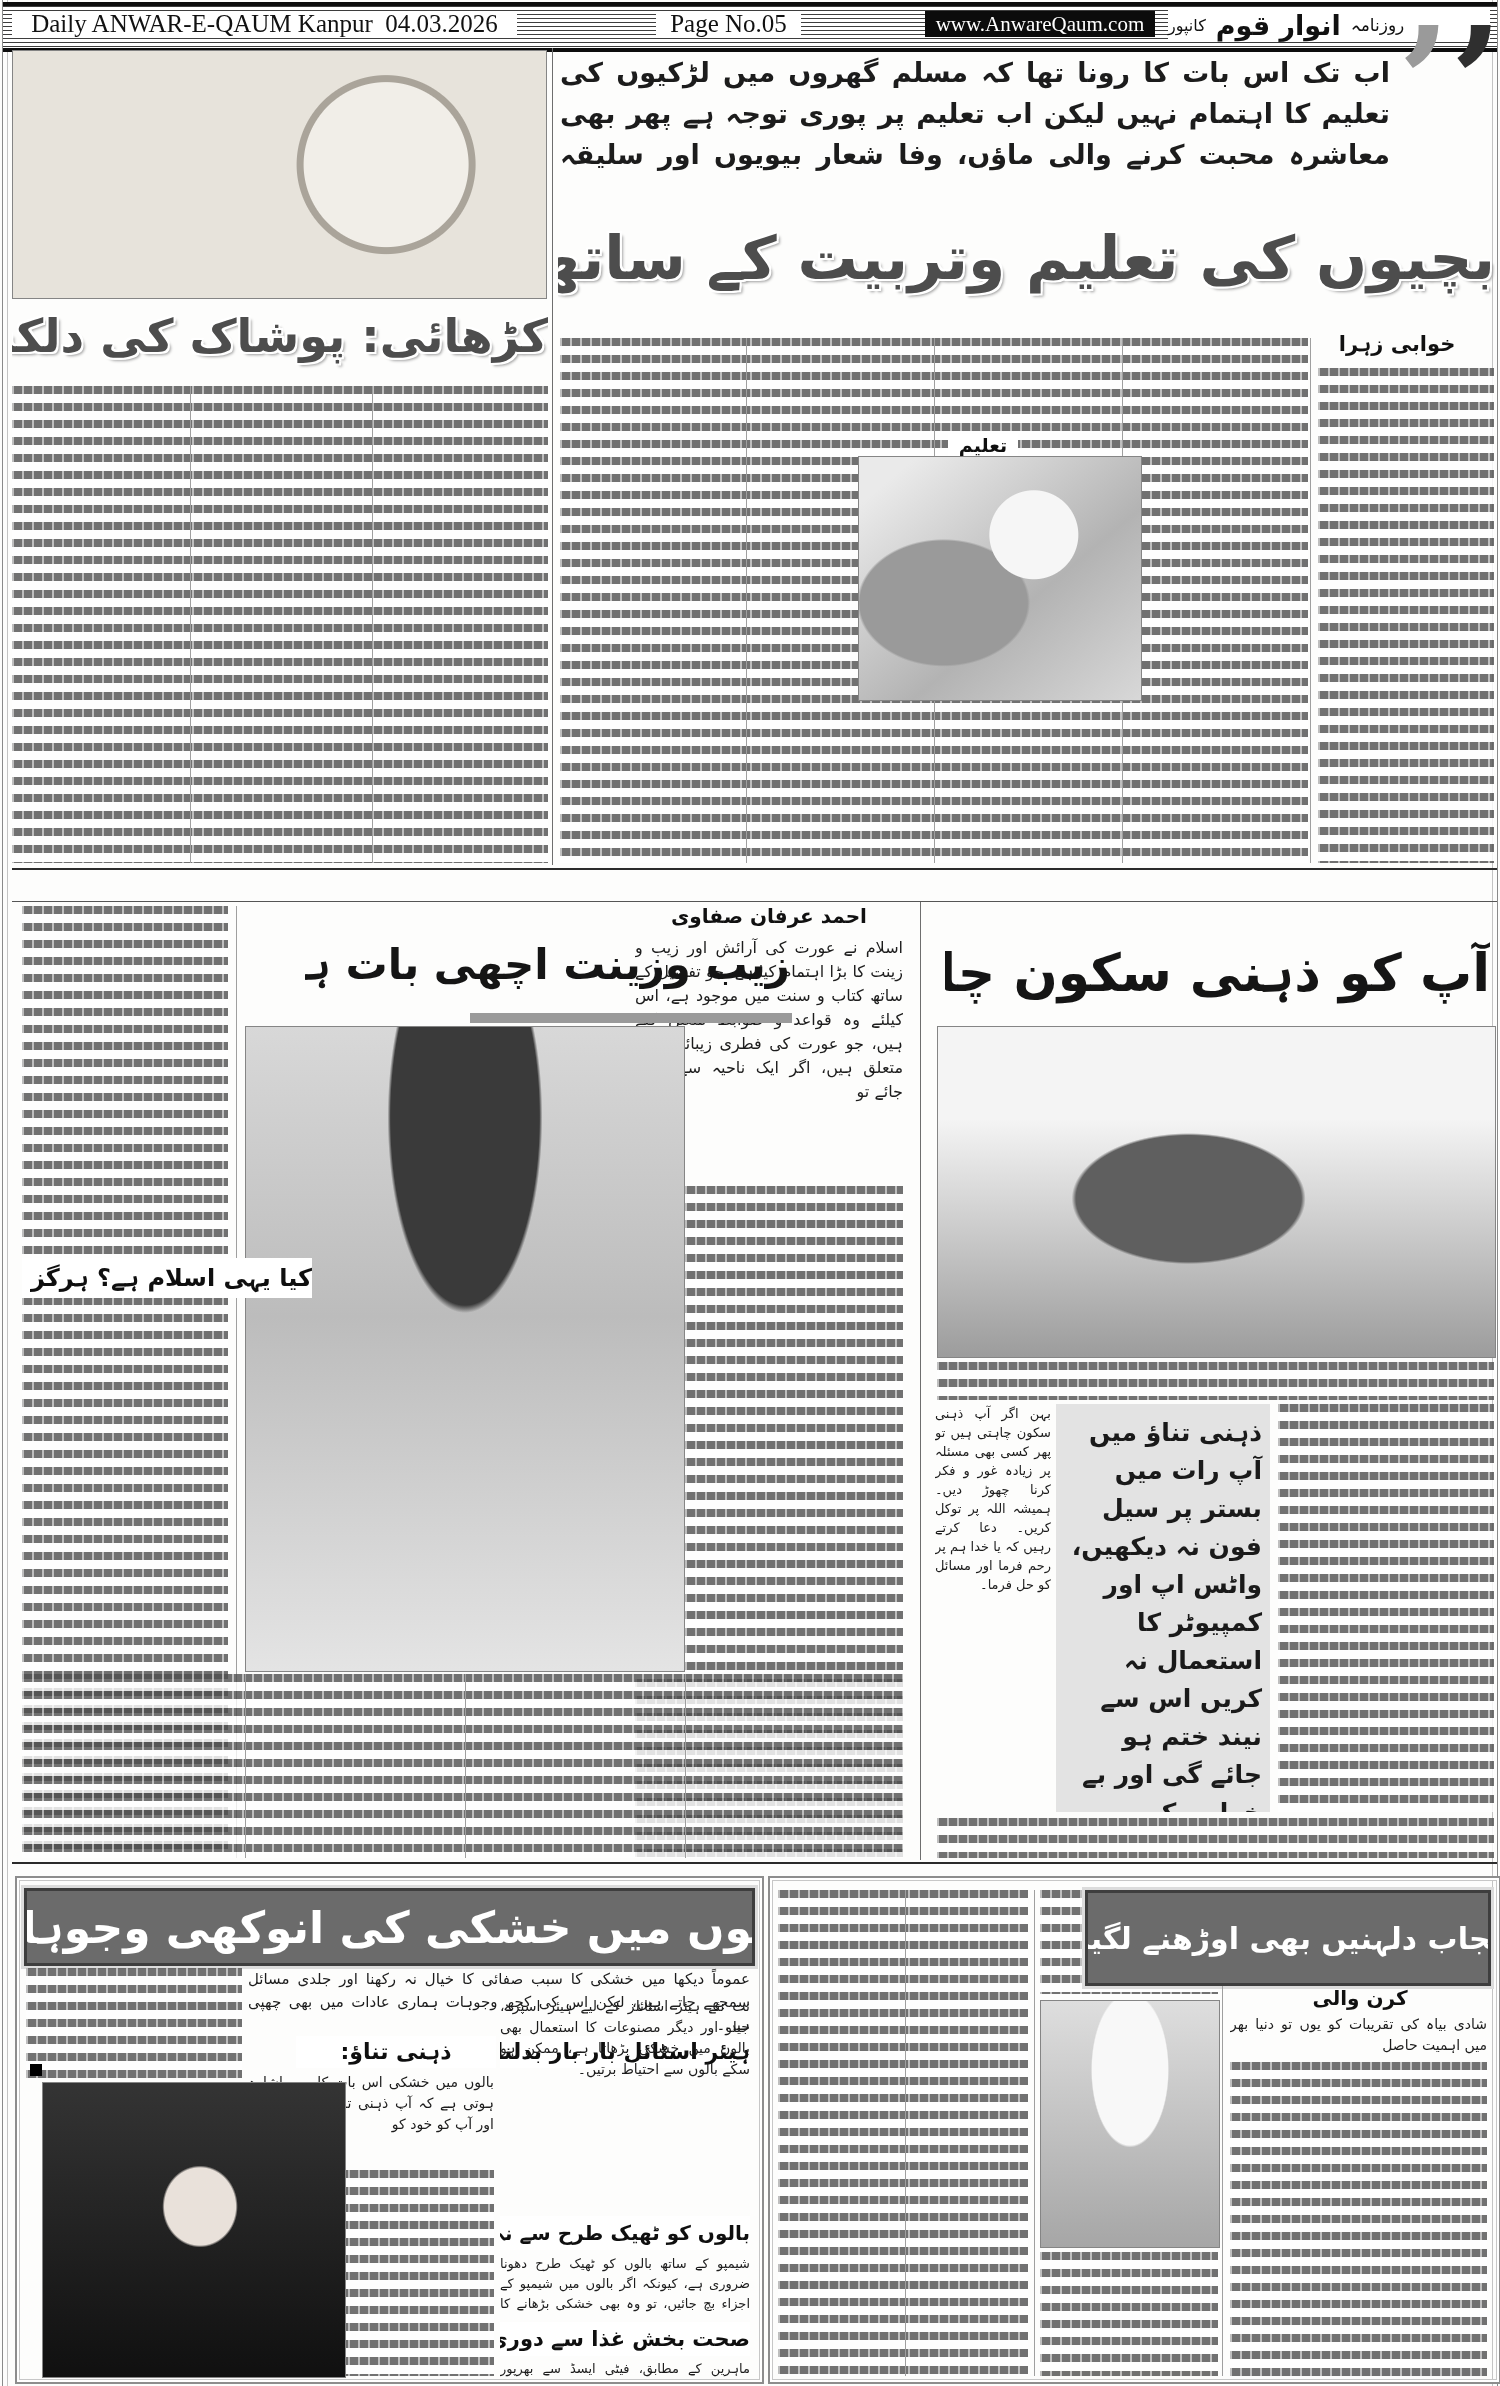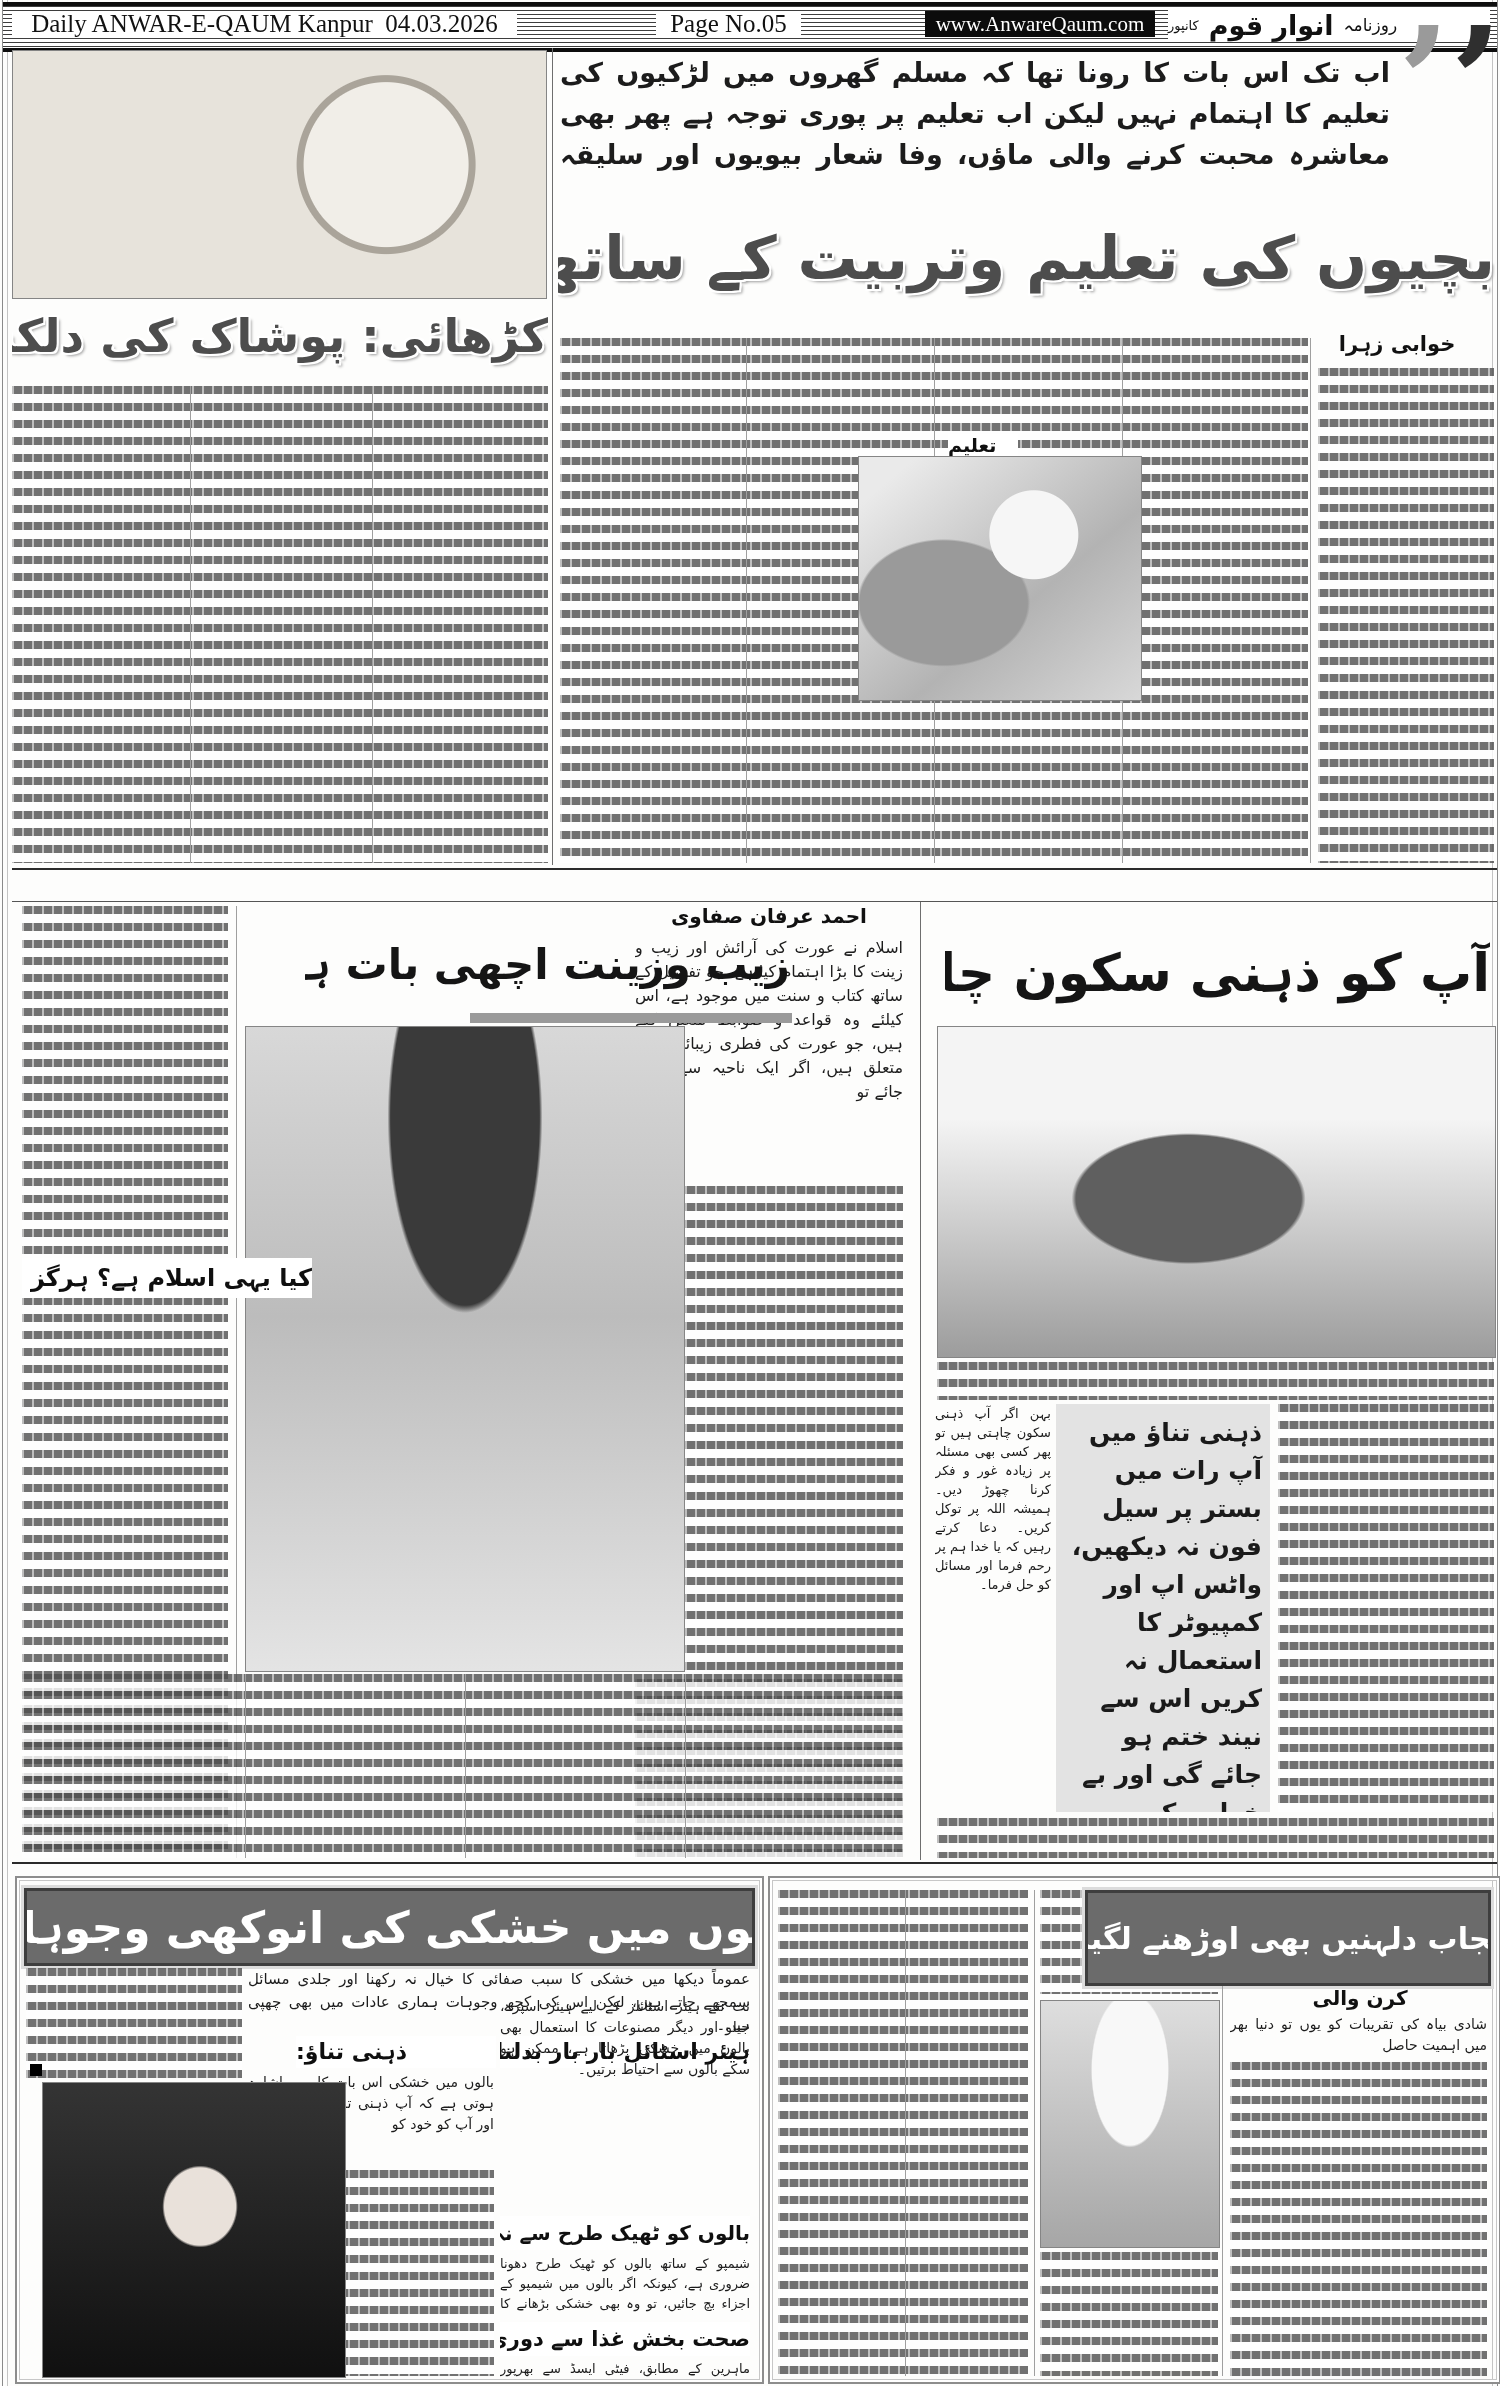--- a/index.html
+++ b/index.html
@@ -21,21 +21,21 @@
            font-family:"Liberation Serif",serif;color:#111;}
   .hdr-black{background:#0c0c0c;color:#fff;display:flex;align-items:center;justify-content:center;
              font-family:"Liberation Serif",serif;}
   .masthead{background:#fff;display:flex;align-items:center;justify-content:flex-end;gap:10px;color:#111;}
   
   .hl-outline{color:#4d4d4d;font-weight:bold;text-align:center;white-space:nowrap;overflow:hidden;
      text-shadow:-2px -2px 0 #fff,2px -2px 0 #fff,-2px 2px 0 #fff,2px 2px 0 #fff,3px 3px 3px #9c9c9c;}
   .hl-black{color:#151515;font-weight:bold;text-align:center;white-space:nowrap;overflow:hidden;}
   .byline{font-weight:bold;color:#111;text-align:center;white-space:nowrap;overflow:hidden;}
   .bodytxt{color:#1c1c1c;text-align:justify;overflow:hidden;}
-  .subhead{font-weight:bold;color:#0f0f0f;text-align:left;white-space:nowrap;overflow:hidden;background:#fff;}
+  .subhead{font-weight:bold;color:#0f0f0f;text-align:center;white-space:nowrap;overflow:hidden;background:#fff;}
   .bar-head{display:flex;align-items:center;justify-content:center;background:#6b6b6b;
             border:3px solid #3e3e3e;box-shadow:0 0 0 3px #dcdcdc;color:#fff;font-weight:bold;
             white-space:nowrap;overflow:hidden;}
   .pullquote{background:#e3e3e3;color:#1a1a1a;font-weight:bold;text-align:right;overflow:hidden;padding:10px 8px;}
   .ph{border:1px solid #858585;}
   .ph-embroidery{background:radial-gradient(circle at 70% 46%, #f1eee8 0 82px, #aaa49a 83px 89px, #e7e3db 90px),
                  linear-gradient(120deg,#efece6,#c6c1b7);}
   .ph-baby{background:radial-gradient(circle at 62% 32%, #f6f6f6 0 44px, rgba(0,0,0,0) 45px),
            radial-gradient(ellipse at 30% 60%, #9a9a9a 0 30%, rgba(0,0,0,0) 31%),
            linear-gradient(140deg,#eaeaea 10%,#b3b3b3 60%,#d8d8d8);}
@@ -68,21 +68,21 @@
     </div>
     <div class="abs hdr-box" style="left:653px;top:5px;width:145px;height:26px;font-size:25px">
       <span>Page No.05</span>
     </div>
     <div class="abs hdr-black" style="left:922px;top:5px;width:230px;height:26px;font-size:21px">
       <span>www.AnwareQaum.com</span>
     </div>
     <div class="abs masthead rtl" style="left:1165px;top:3px;width:322px;height:32px">
       <span style="font-size:17px">روزنامہ</span>
       <span style="font-size:27px;font-weight:bold">انوار قوم</span>
-      <span style="font-size:13px">کانپور</span>
+      <span style="font-size:16px">کانپور</span>
     </div>
   </div>
 
   <div class="abs ph ph-embroidery" style="left:12px;top:50px;width:533px;height:247px"></div>
   <div class="abs hl-outline rtl" style="left:12px;top:296px;width:536px;height:80px;font-size:46px;line-height:80px">کڑھائی: پوشاک کی دلکشی کا راز</div>
   <div class="abs ft" style="left:12px;top:386px;width:536px;height:477px"></div>
   <div class="abs vrule" style="left:190px;top:386px;height:477px"></div>
   <div class="abs vrule" style="left:372px;top:386px;height:477px"></div>
 
   <div class="abs vrule" style="left:552px;top:48px;height:817px;background:#6e6e6e"></div>

